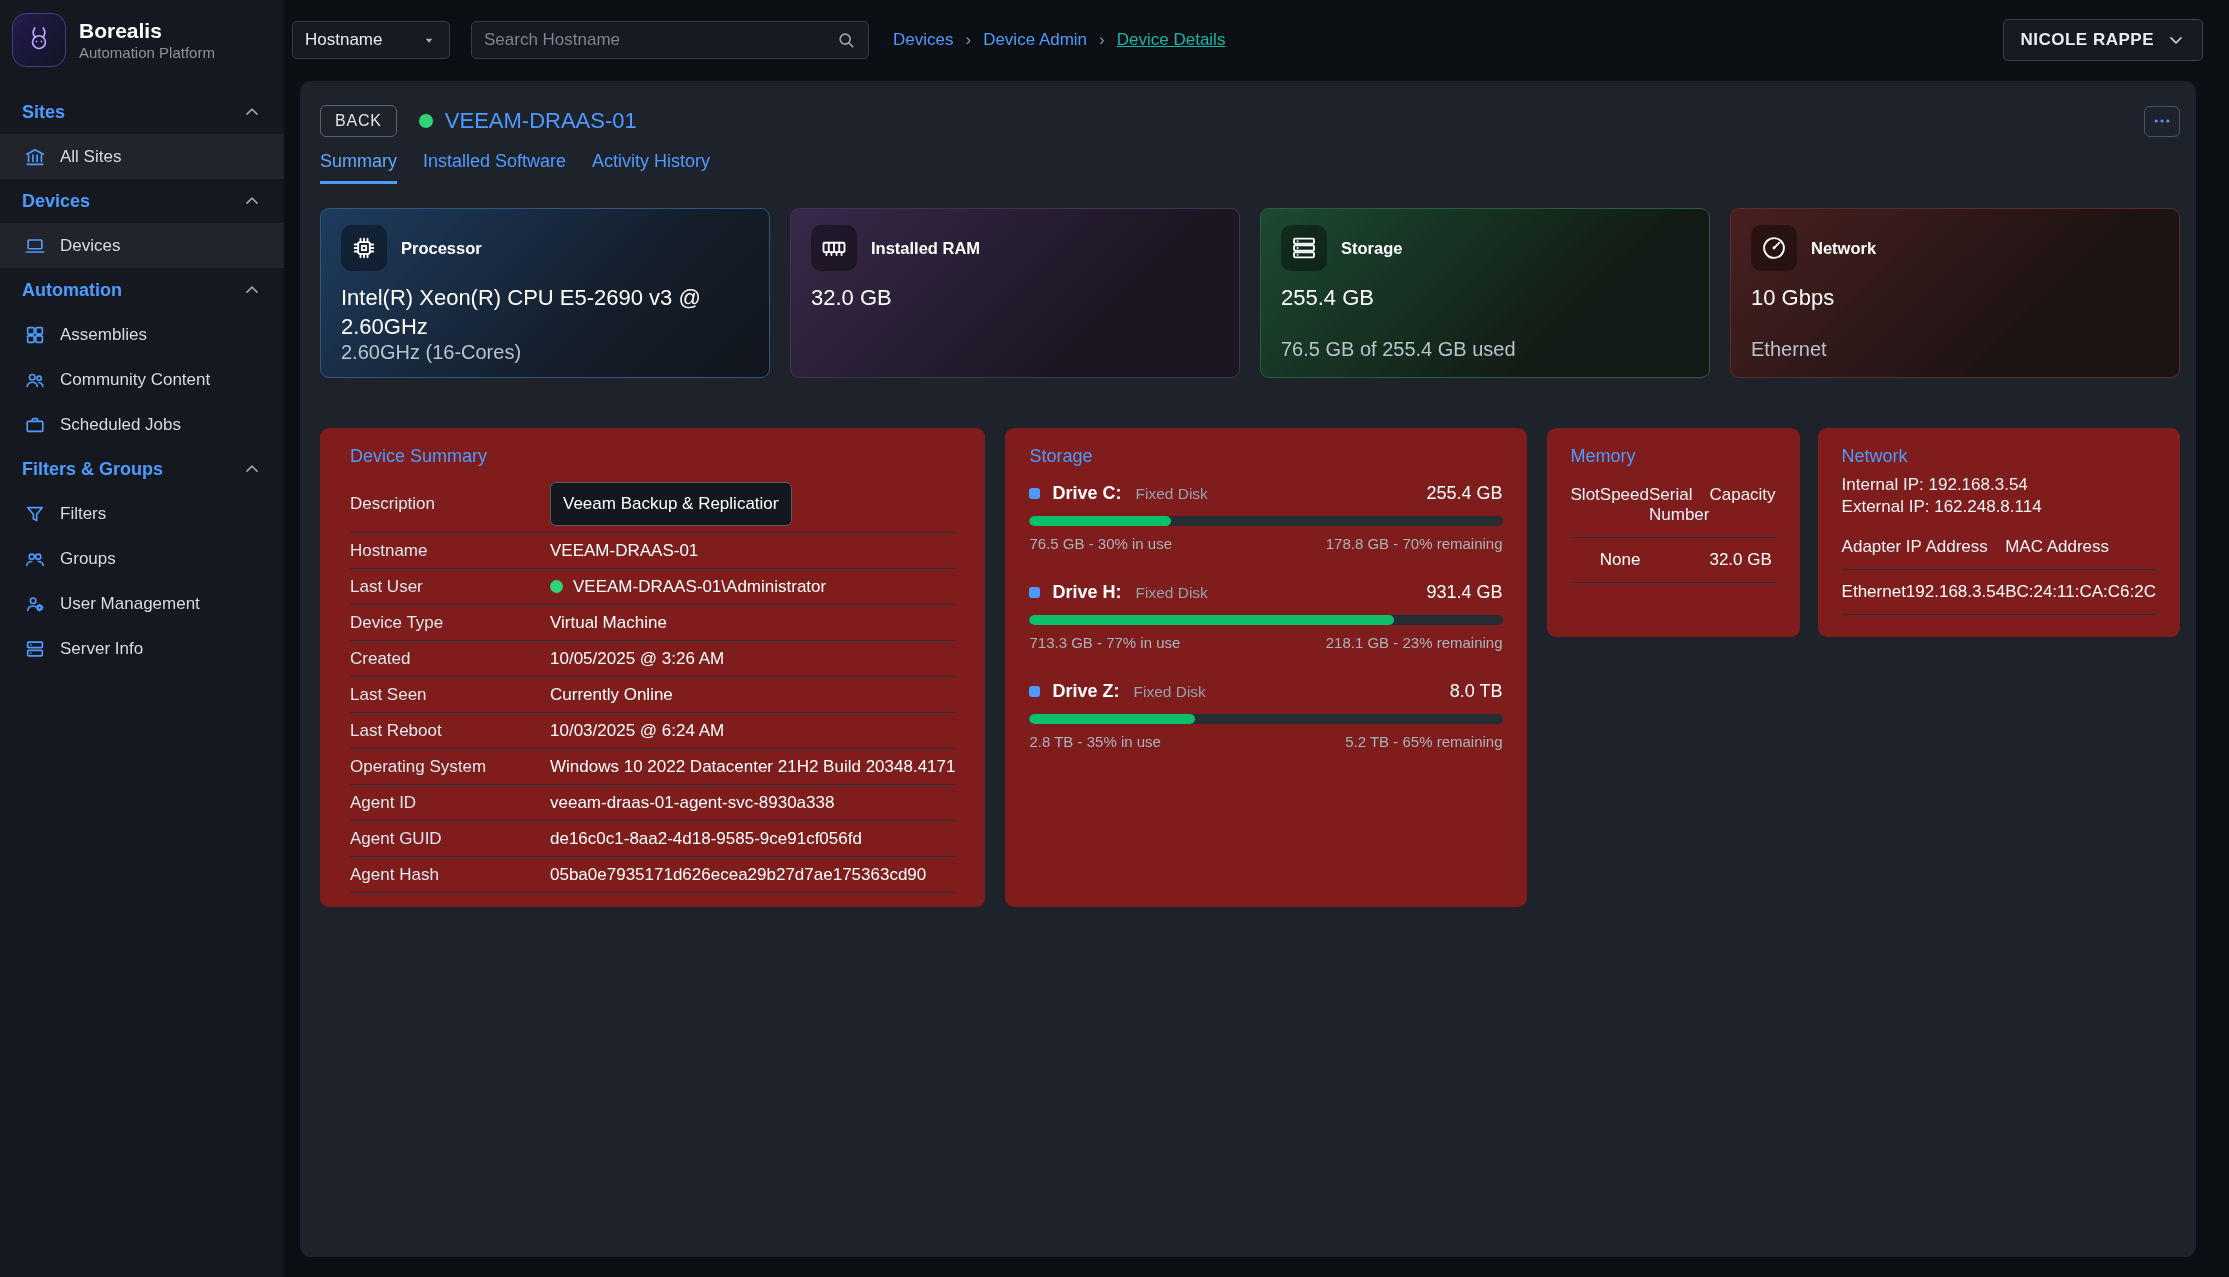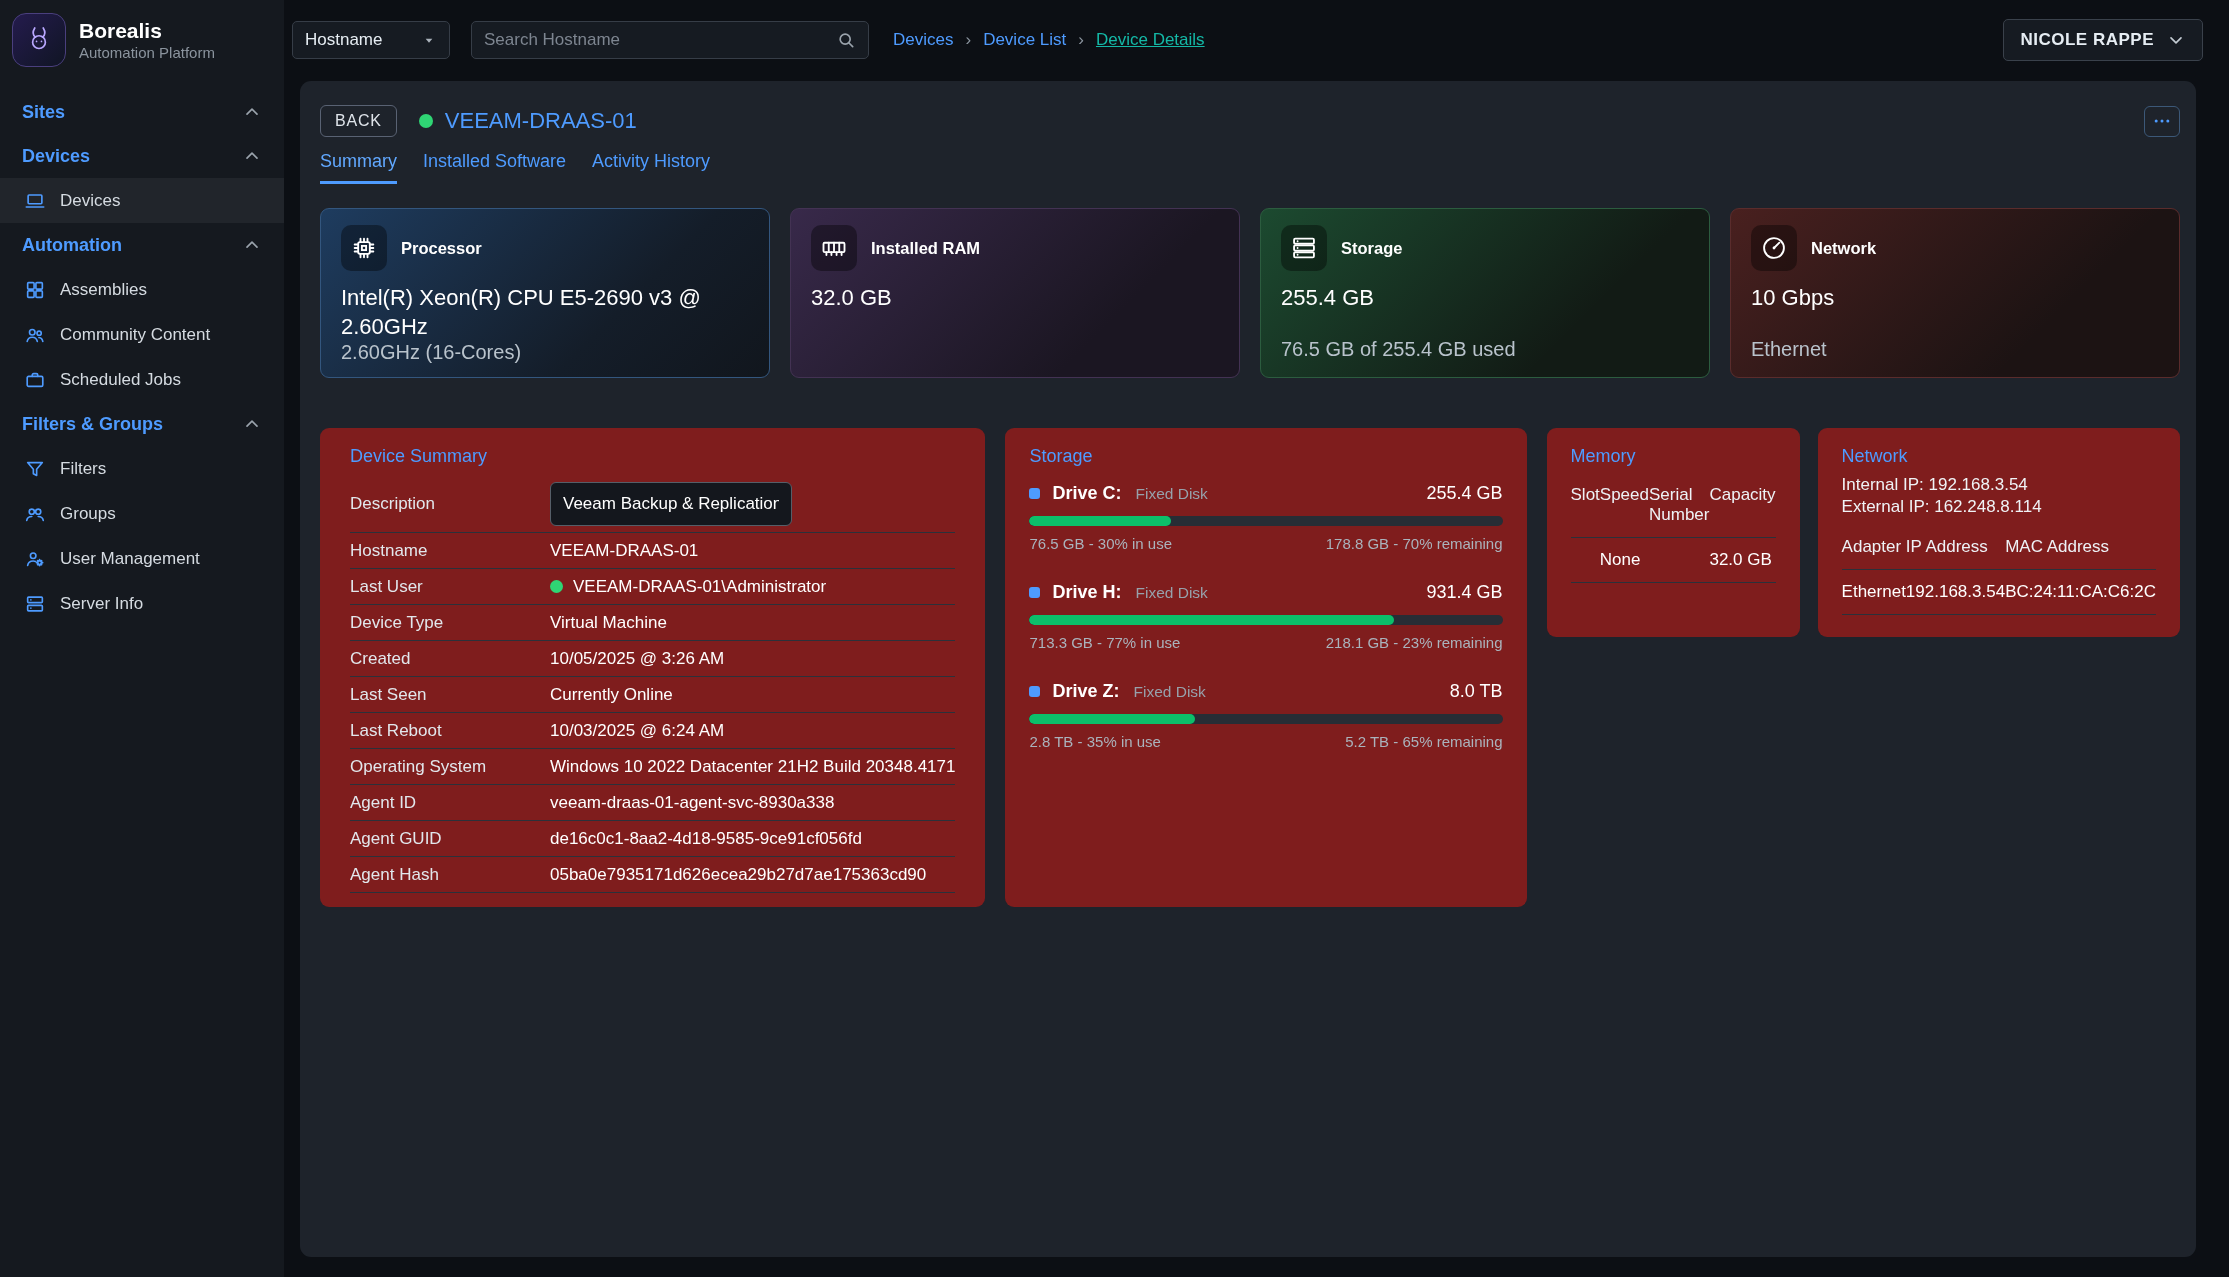--- a/index.html
+++ b/index.html
@@ -134,20 +134,28 @@
     </div>
 
     <div class="nav">
 
       <div class="nav-header">
         <span>Sites</span>
         <svg width="20" height="20" viewBox="0 0 24 24" fill="none" stroke="currentColor" stroke-width="2" stroke-linecap="round" stroke-linejoin="round">
             <path d="M6 14.5l6-6 6 6"></path>
           </svg>
       </div>
+      <div class="nav-item active">
+        <svg width="22" height="22" viewBox="0 0 24 24" fill="none" stroke="currentColor" stroke-width="1.8" stroke-linecap="round" stroke-linejoin="round">
+            <path d="M3 9l9-5 9 5"></path>
+            <path d="M5 10v7M9.7 10v7M14.3 10v7M19 10v7"></path>
+            <path d="M3.5 20h17"></path>
+          </svg>
+        <span>All Sites</span>
+      </div>
 
       <div class="nav-header">
         <span>Devices</span>
         <svg width="20" height="20" viewBox="0 0 24 24" fill="none" stroke="currentColor" stroke-width="2" stroke-linecap="round" stroke-linejoin="round">
             <path d="M6 14.5l6-6 6 6"></path>
           </svg>
       </div>
       <div class="nav-item active">
         <svg width="22" height="22" viewBox="0 0 24 24" fill="none" stroke="currentColor" stroke-width="1.8" stroke-linecap="round" stroke-linejoin="round">
             <rect x="4.5" y="5.5" width="15" height="9.5" rx="1"></rect>
@@ -242,21 +250,21 @@
       <div class="search-box">
         <input type="text" placeholder="Search Hostname" style="">
         <svg width="20" height="20" viewBox="0 0 24 24" fill="none" stroke="currentColor" stroke-width="2" stroke-linecap="round">
             <circle cx="11" cy="11" r="6"></circle>
             <path d="M15.6 15.6L20 20"></path>
           </svg>
       </div>
       <div class="breadcrumb">
         <span class="crumb-link">Devices</span>
         <span class="crumb-sep"></span>
-        <span class="crumb-link">Device List</span>
+        <span class="crumb-link">Device Admin</span>
         <span class="crumb-sep"></span>
         <span class="crumb-current">Device Details</span>
       </div>
       <div class="user-btn">
         <span>NICOLE RAPPE</span>
         <svg width="20" height="20" viewBox="0 0 24 24" fill="none" stroke="currentColor" stroke-width="2" stroke-linecap="round" stroke-linejoin="round">
             <path d="M6 9.5l6 6 6-6"></path>
           </svg>
       </div>
     </div>

